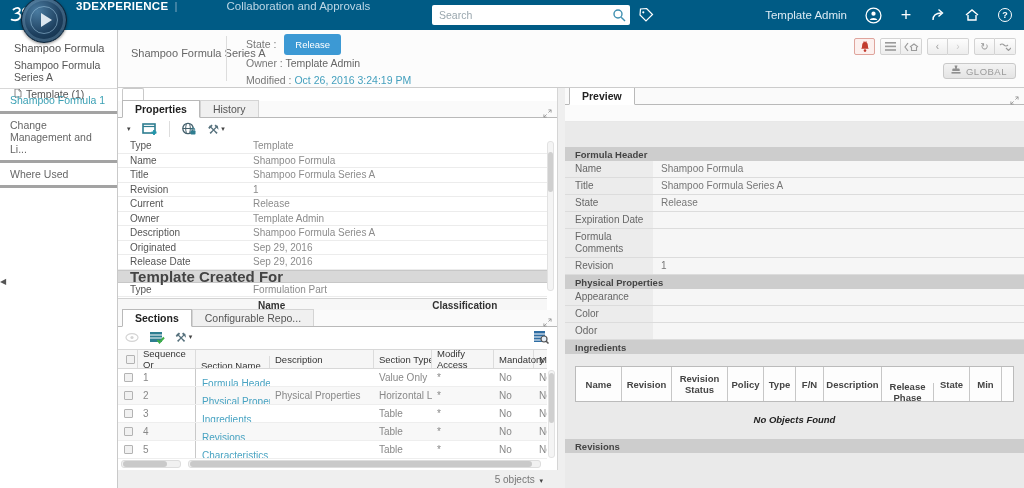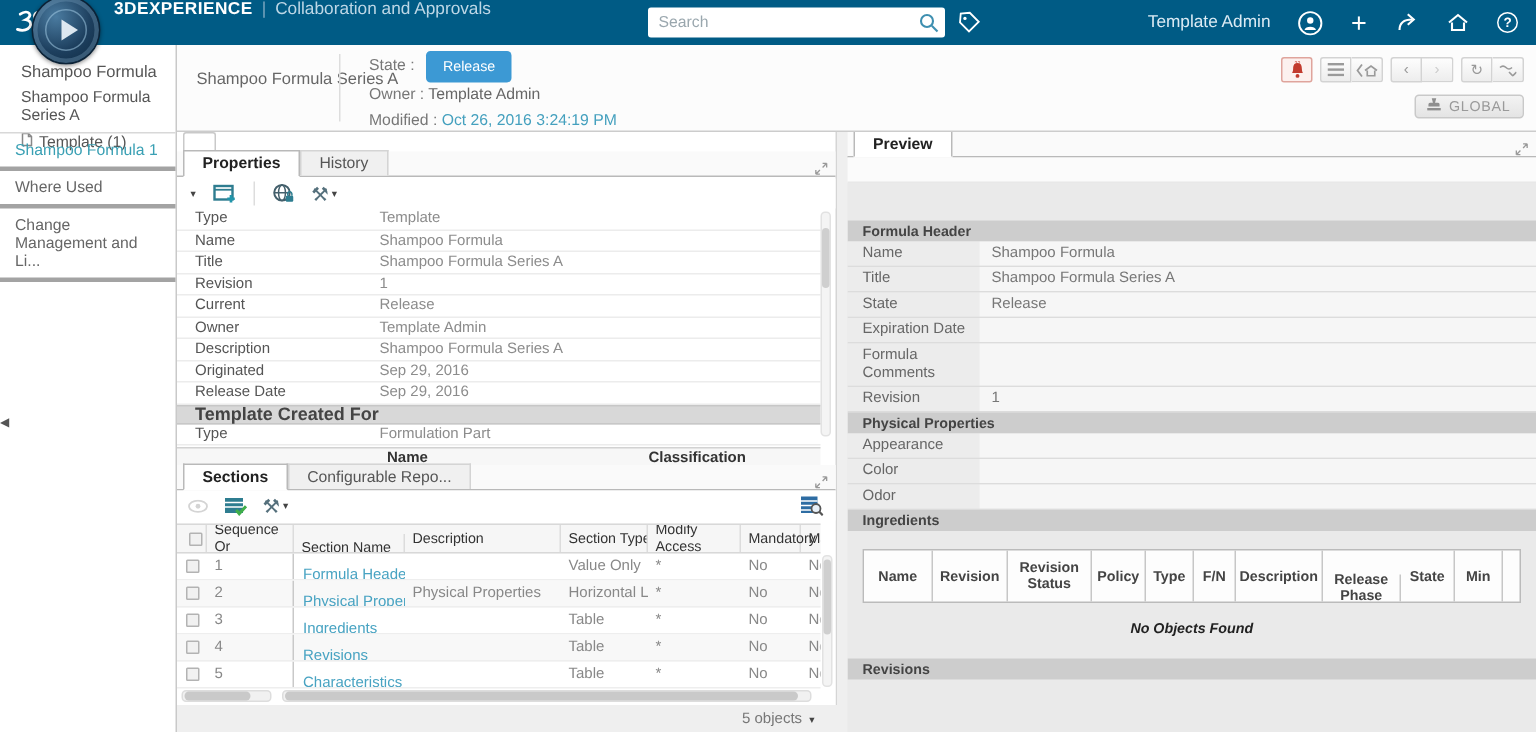--- a/index.html
+++ b/index.html
@@ -11,21 +11,21 @@
   .logo-3ds { position:absolute; left:7px; top:4px; }
   .compass { position:absolute; left:21px; top:-3px; width:46px; height:46px; border-radius:50%;
     background:radial-gradient(circle at 35% 30%, #4a7ba0 0%, #1d3f5e 55%, #0e2940 100%);
     border:1px solid #0b2236; box-shadow:inset 0 0 0 3px rgba(120,160,190,.35), 0 1px 3px rgba(0,0,0,.45); z-index:30; }
   .compass::before { content:""; position:absolute; inset:8px; border-radius:50%; border:1px solid rgba(160,200,225,.55); }
   .compass::after { content:""; position:absolute; left:19px; top:15px; border-left:11px solid rgba(235,243,250,.92);
     border-top:7px solid transparent; border-bottom:7px solid transparent; }
   .brand { position:absolute; left:76px; top:0; height:30px; display:flex; align-items:flex-start; gap:6px; color:#fff; font-size:11.5px; }
   .brand b { letter-spacing:.3px; }
   .brand .sep { color:#7fa9c2; font-weight:300; }
-  .brand .app { color:#bdd7e6; }
+  .brand .app { color:#bdd7e6;margin-left:43px; }
   .search-wrap { position:absolute; left:432px; top:5px; width:198px; height:20px; background:#fff; border-radius:2px; display:flex; align-items:center; }
   .search-wrap input { flex:1; border:none; outline:none; font-size:10.5px; color:#666; padding:0 4px 0 7px; background:transparent; font-family:inherit; }
   .search-wrap input::placeholder { color:#9aa7ae; }
   .search-wrap .mag { margin-right:4px; display:flex; }
   .tag-btn { position:absolute; left:638px; top:7px; width:18px; height:16px; display:flex; align-items:center; cursor:pointer; }
   .topbar-right { position:absolute; right:10px; top:0; height:30px; display:flex; align-items:center; gap:15px; }
   .user-name { color:#dcebf4; font-size:11.5px; margin-right:2px; }
   .tb-icon { display:flex; align-items:center; justify-content:center; width:18px; height:18px; cursor:pointer; color:#fff; }
   .plus-glyph { font-size:18px; font-weight:400; color:#fff; line-height:16px; }
   .help-circle { width:14px; height:14px; border:1.3px solid #fff; border-radius:50%; color:#fff; font-size:9px; font-weight:bold; display:flex; align-items:center; justify-content:center; }
@@ -80,21 +80,21 @@
   .ham { display:inline-block; }
   .ham .b { width:15px; height:2.6px; background:#2e7d90; margin:1.6px 0; border-radius:1px; }
   .tool-glyph { font-size:13px; color:#55707c; line-height:13px; }
   .icon-btn { display:flex; align-items:center; cursor:pointer; }
 
   .pgrid { position:absolute; left:0; right:10px; top:51px; }
   .prow { display:flex; height:14.5px; border-bottom:1px solid #ececec; align-items:center; }
   .plabel { width:135px; padding-left:12px; font-size:10px; color:#555; flex:none; }
   .pvalue { flex:1; font-size:10px; color:#8c8c8c; }
   .group-bar { height:13px; background:#d8d8d8; border-top:1px solid #c7c7c7; border-bottom:1px solid #c7c7c7;
-    font-size:12px; font-weight:bold; color:#444; padding-left:12px; display:flex; align-items:center; }
+    font-size:15px; font-weight:bold; color:#444; padding-left:12px; display:flex; align-items:center; }
   .subhead { display:flex; height:14px; background:#f7f7f7; border-top:1px solid #d2d2d2; border-bottom:1px solid #d2d2d2; align-items:center; margin-top:1px; }
   .subhead .sh1 { margin-left:140px; font-size:10px; font-weight:bold; color:#333; }
   .subhead .sh2 { margin-left:147px; font-size:10px; font-weight:bold; color:#333; }
   .vscroll { position:absolute; width:7px; background:#f4f4f4; border:1px solid #e2e2e2; border-radius:3px; }
   .vs-props { right:3px; top:53px; height:150px; }
   .vs-thumb { position:absolute; left:0; right:0; background:#cfcfcf; border-radius:3px; cursor:pointer; }
 
   
   .sections { position:absolute; left:0; right:0; top:222px; height:160px; background:#fff; }
   .stoolbar { position:absolute; left:0; right:0; top:17px; height:20px; display:flex; align-items:center; gap:10px; padding:0 8px 0 7px; background:#fff; }
@@ -213,22 +213,22 @@
           <svg width="8" height="10" viewBox="0 0 8 10">
               <path d="M1 1 H5 L7 3 V9 H1 Z" fill="#fff" stroke="#888" stroke-width="1"></path>
               <path d="M5 1 V3 H7" fill="none" stroke="#888" stroke-width="1"></path>
             </svg>
         </span>
         <span>Template (1)</span>
       </div>
     </div>
     <div class="nav">
         <div class="nav-item active"><span>Shampoo Formula 1</span></div>
+        <div class="nav-item"><span>Change Management and Li...</span></div>
         <div class="nav-item"><span>Where Used</span></div>
-        <div class="nav-item"><span>Change Management and Li...</span></div>
       </div>
   </div>
   <div class="collapse-handle">◀</div>
 
   <div class="band">
     <div class="doc-title">Shampoo Formula Series A</div>
     <div class="band-divider"></div>
     <div class="meta">
       <div>
         <span class="lbl">State :</span>

